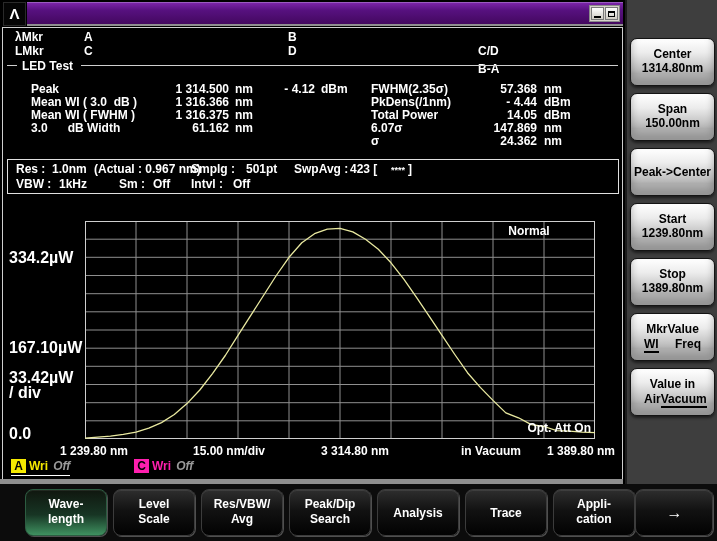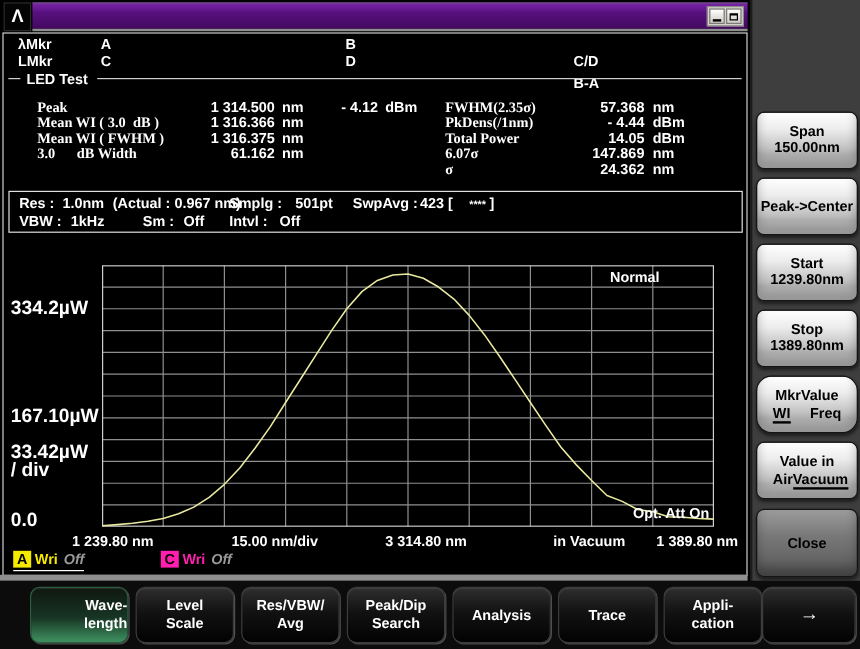--- a/index.html
+++ b/index.html
@@ -24,21 +24,21 @@
   
   .main{position:absolute;left:2px;top:27px;width:619px;height:451px;border:1px solid #cfcfcf;background:#000;box-sizing:content-box;}
   .main *{position:absolute;}
   .mkrow{height:13px;font-size:12px;line-height:13px;white-space:pre;}
   .legend{left:4px;right:4px;top:31px;height:13px;display:flex;align-items:center;position:absolute;}
   .legend .seg{position:static;height:1px;background:#cfcfcf;}
   .legend .seg.short{width:10px;}
   .legend .seg.long{flex:1;}
   .legend .ltitle{position:static;font-size:12px;padding:0 8px 0 5px;line-height:12px;}
   .mrow{left:0;width:619px;height:13px;font-size:12px;line-height:13px;}
-  .mlabel{white-space:pre;font-family:Liberation Serif, serif;}
+  .mlabel{white-space:pre;}
   .num{text-align:right;}
   
   .sweepbox{left:4px;top:131px;width:610px;height:33px;border:1px solid #e0e0e0;font-size:12px;}
   .sweepbox span{line-height:14px;white-space:pre;}
   .stars{font-size:9px;top:3px !important;}
   
   .plot{left:82px;top:193px;width:510px;height:218px;}
   .ylab{left:6px;font-size:16px;line-height:13px;white-space:pre;}
   .xlab{top:417px;font-size:12px;line-height:13px;transform:translateX(-50%);white-space:pre;}
   .plot-note{font-size:12px;line-height:13px;text-align:right;}
@@ -237,56 +237,57 @@
     <div class="trgroup" style="left:131px;">
       <span class="badge c">C</span>
       <span class="trmode c">Wri</span>
       <span class="troff">Off</span>
     </div>
   </div>
 
   <div class="bottom-strip"></div>
 
   <div class="sidebar">
+    <div class="skey" style="top:38px;">
+      <span class="l1">Center</span>
+      <span class="l2">1314.80nm</span>
+    </div>
     <div class="skey" style="top:93px;">
       <span class="l1">Span</span>
       <span class="l2">150.00nm</span>
     </div>
     <div class="skey single" style="top:148px;">
       <span style="position:static;">Peak-&gt;Center</span>
     </div>
     <div class="skey" style="top:203px;">
       <span class="l1">Start</span>
       <span class="l2">1239.80nm</span>
     </div>
     <div class="skey" style="top:258px;">
       <span class="l1">Stop</span>
       <span class="l2">1389.80nm</span>
     </div>
-    <div class="skey" style="top:313px;border-radius:13px;">
+    <div class="skey" style="top:313px;">
       <span class="l1">MkrValue</span>
       <span class="opts" style="position:static;display:flex;">
         <span class="opt sel">WI</span>
         <span class="opt">Freq</span>
       </span>
     </div>
     <div class="skey" style="top:368px;">
       <span class="l1">Value in</span>
       <span class="opts" style="position:static;display:flex;">
         <span class="opt">Air</span>
         <span class="opt sel">Vacuum</span>
       </span>
     </div>
-    <div class="skey dark single" style="top:424px;">
-      <span style="position:static;">Close</span>
-    </div>
   </div>
 
   <div class="bottombar">
-    <div class="bbtn active" style="left:25px;text-align:right;">
+    <div class="bbtn active" style="left:25px;">
       <span class="l1">Wave-</span>
       <span class="l2">length</span>
     </div>
     <div class="bbtn" style="left:113px;">
       <span class="l1">Level</span>
       <span class="l2">Scale</span>
     </div>
     <div class="bbtn" style="left:289px;">
       <span class="l1">Peak/Dip</span>
       <span class="l2">Search</span>

